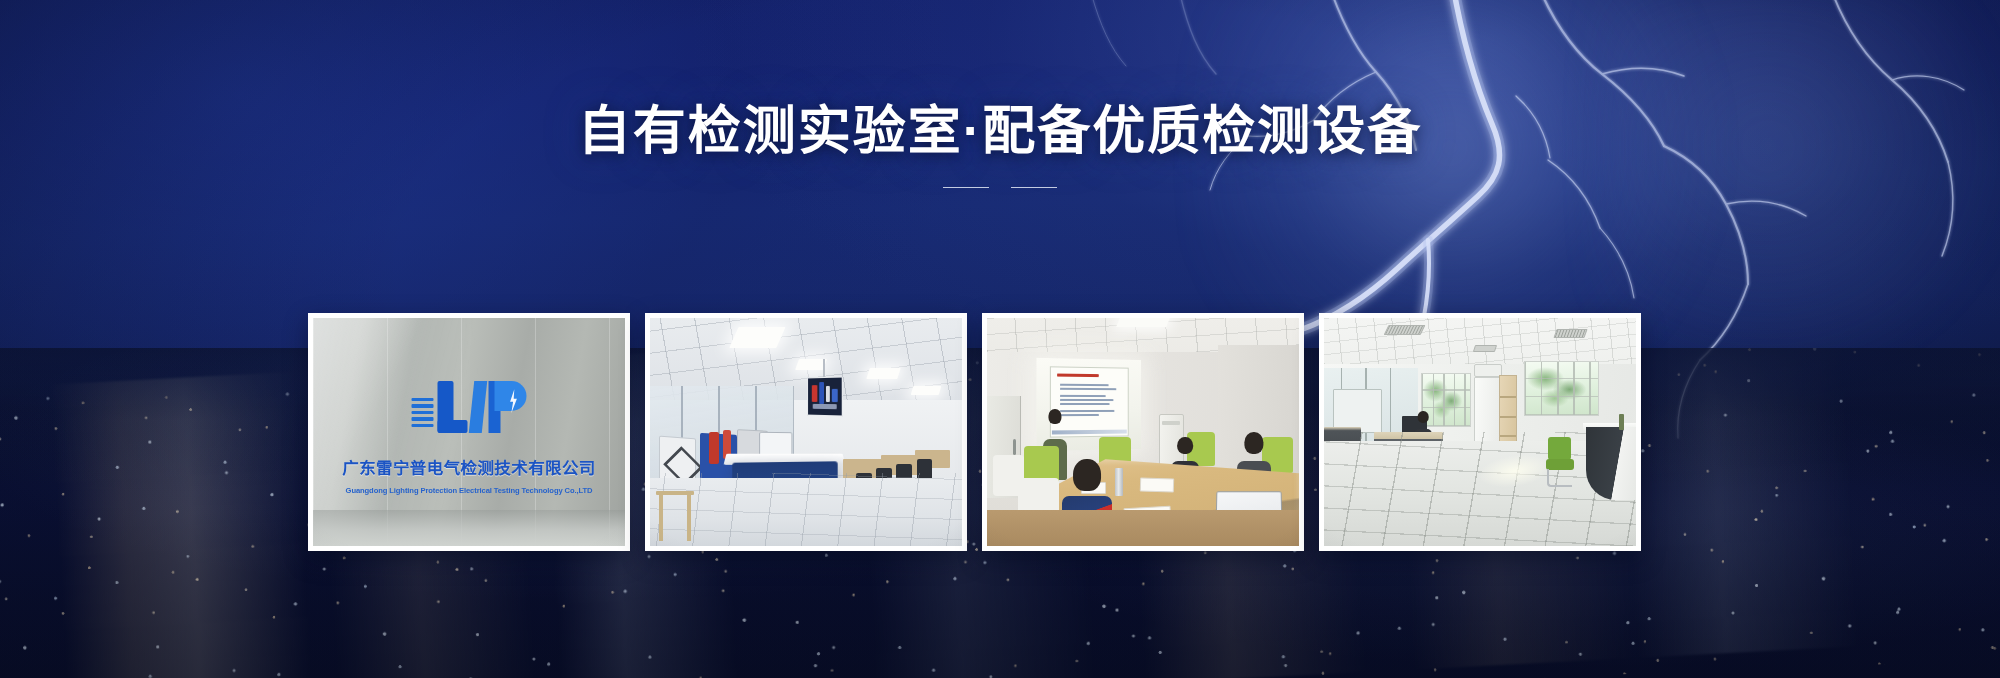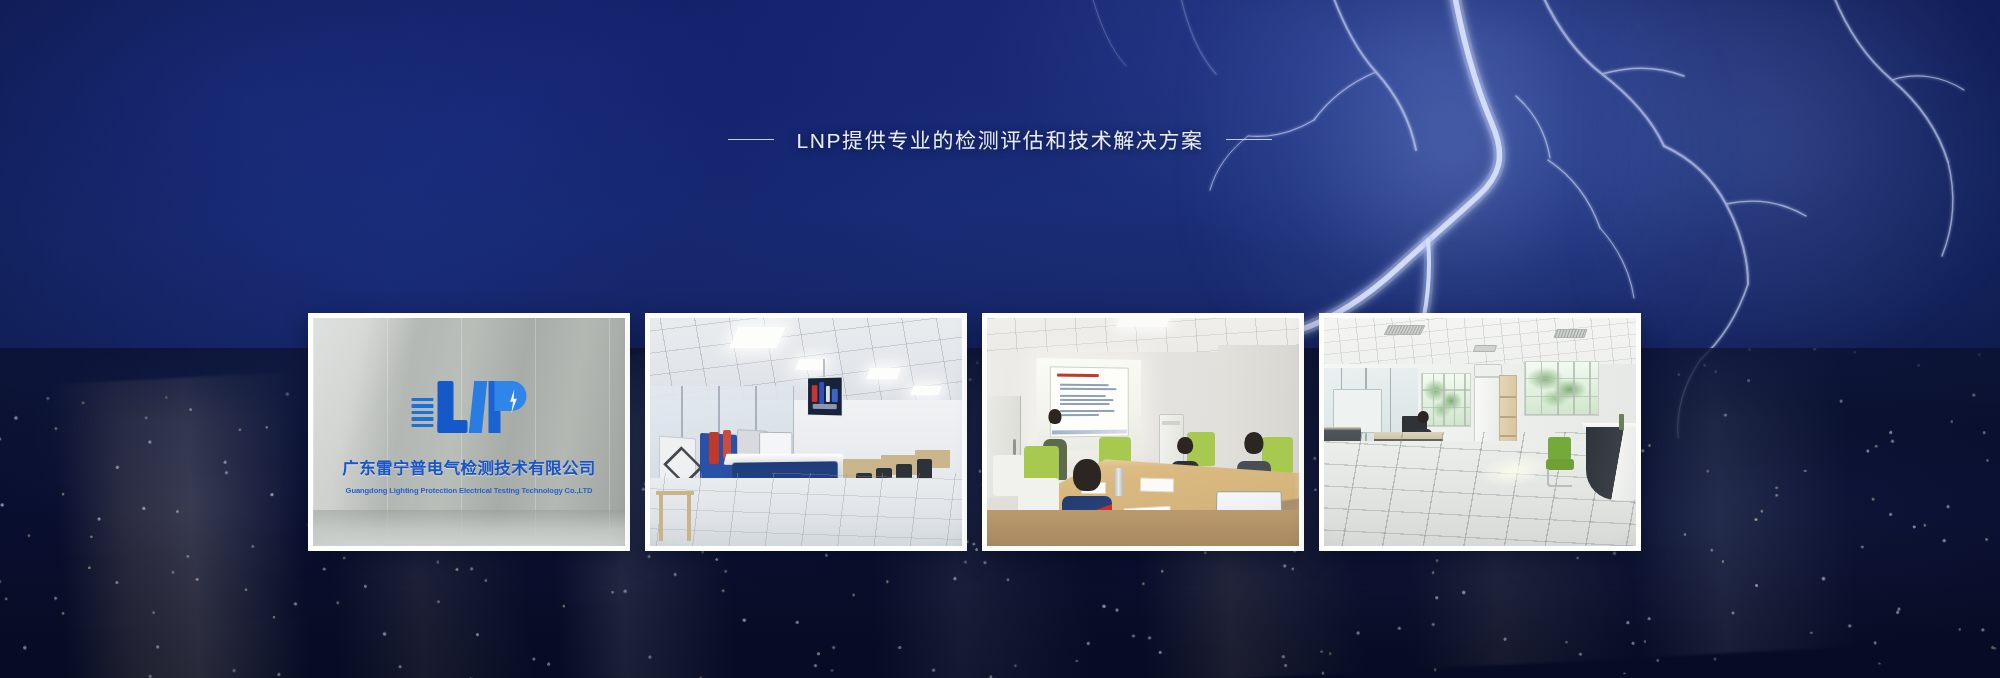--- a/index.html
+++ b/index.html
@@ -604,23 +604,23 @@
 
   <div class="city">
     <div class="city-base"></div>
     <div class="city-streaks"></div>
     <div class="city-lights"></div>
     <div class="city-haze"></div>
     <div class="city-dark-overlay"></div>
   </div>
 
   <div class="headline-wrap">
+    <h1 class="headline">自有检测实验室·配备优质检测设备</h1>
     <div class="sub-row">
       <span class="sub-rule"></span>
-      <span class="subtitle">LNP提供专业的检测评估和技术解决方案</span>
       <span class="sub-rule"></span>
     </div>
   </div>
 
   <div class="photo-strip">
 
     <div class="photo-card w1">
       <div class="photo-inner p1">
         <div class="pane-lines"></div>
         <div class="sheen"></div>

